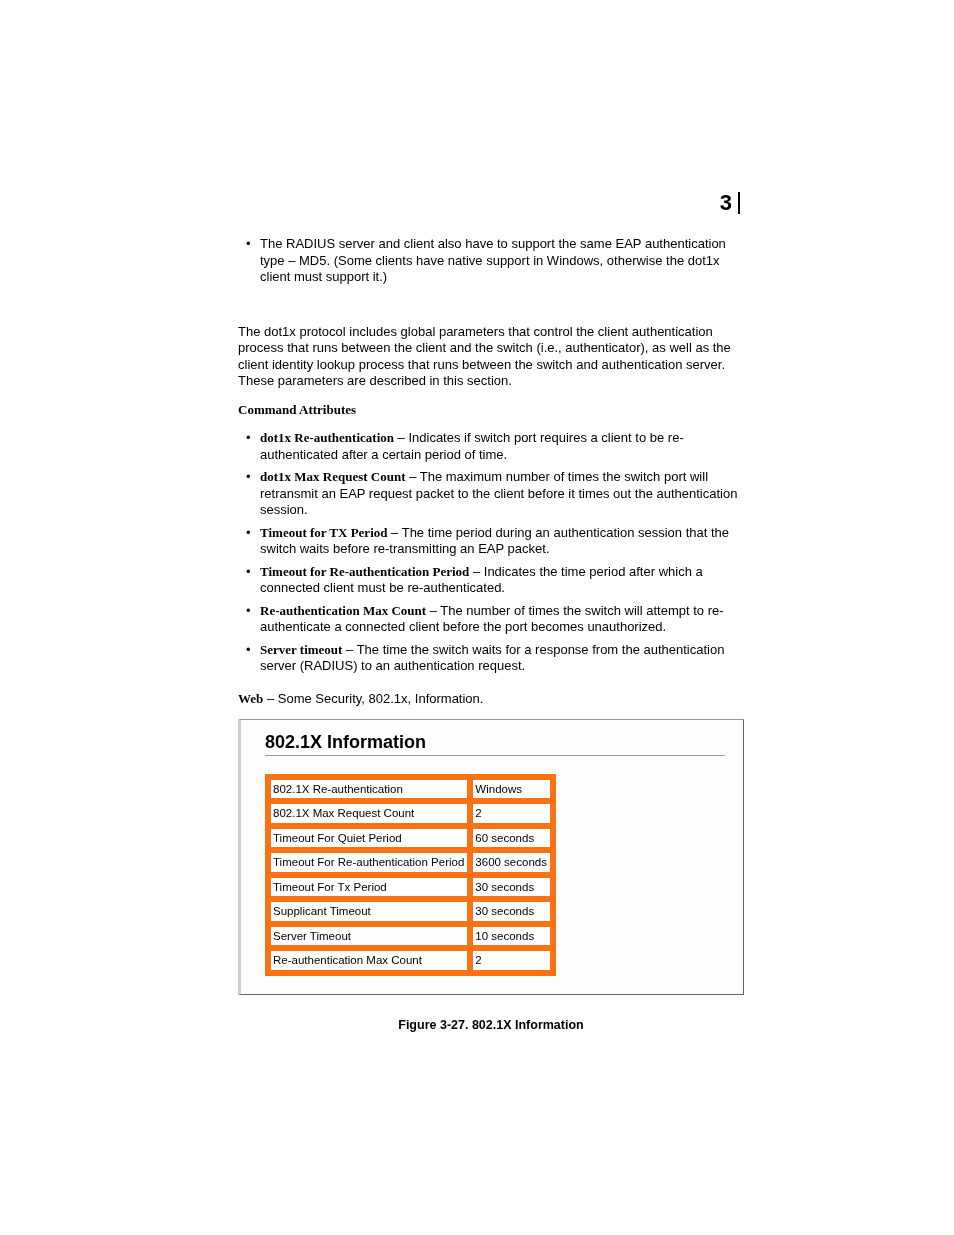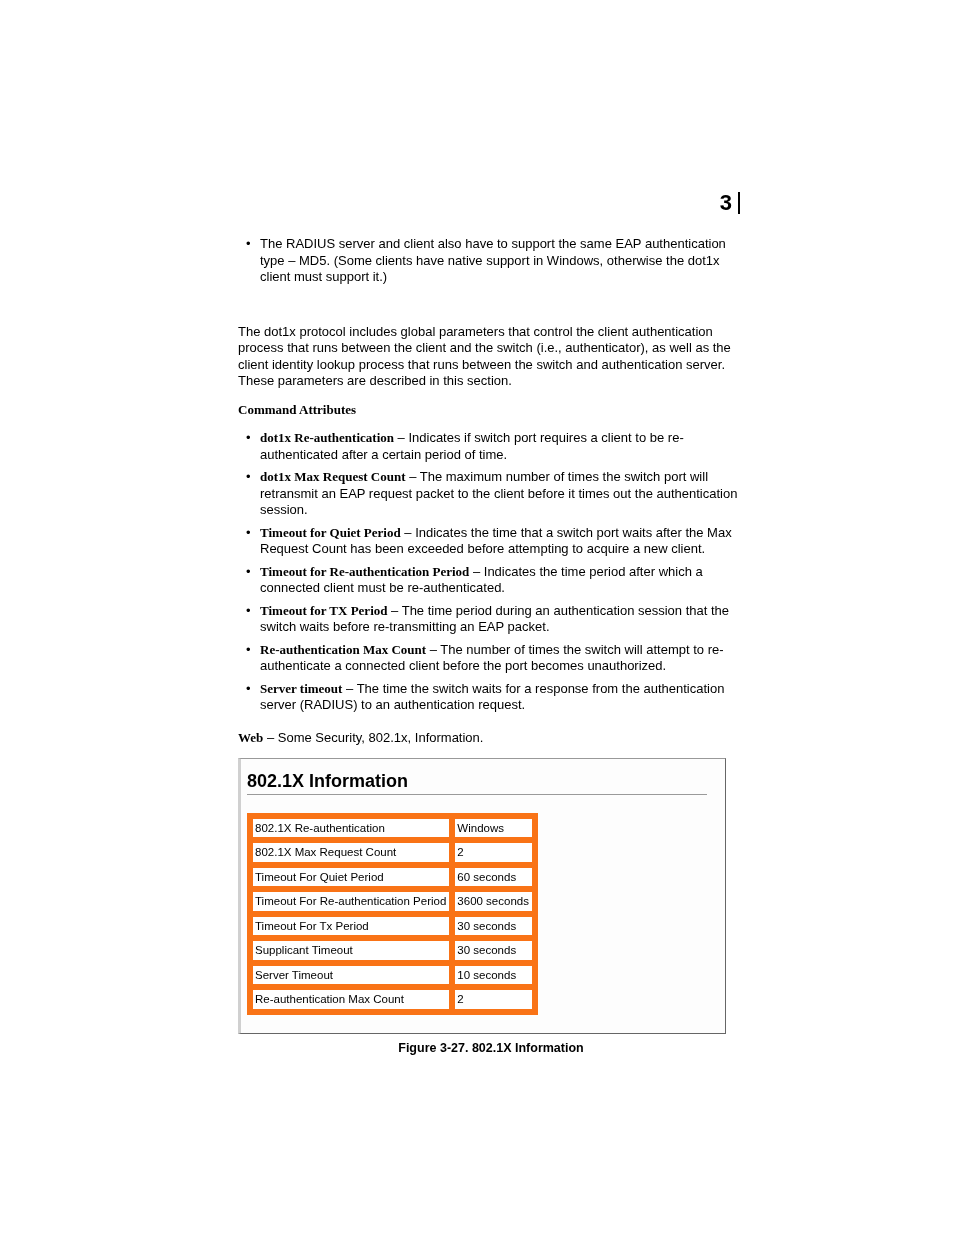--- a/index.html
+++ b/index.html
@@ -56,21 +56,21 @@
     font-weight: bold;
     font-family: Liberation Serif, serif;
   }
   .screenshot {
     border: 1px solid #999;
     border-right-color: #666;
     border-bottom-color: #666;
     border-left-width: 3px;
     border-left-color: #d0d0d0;
     margin-top: 10px;
-    padding: 14px 18px 18px 6px;
+    padding: 14px 18px 18px 24px;
     background: #fdfdfd;
     width: 460px;
   }
   .screenshot-title {
     font-family: Arial, Helvetica, sans-serif;
     font-weight: bold;
     font-size: 18px;
     margin-bottom: 4px;
   }
   .screenshot-hr {
@@ -87,21 +87,21 @@
     border: 6px solid #f97316;
     padding: 1px 3px 1px 2px;
     white-space: nowrap;
     background: #fff;
     vertical-align: middle;
   }
   .figure-caption {
     text-align: center;
     font-weight: bold;
     font-size: 12.5px;
-    margin-top: 6px;
+    margin-top: 22px;
   }
 </style>
 </head>
 <body>
 
 <div class="page">
 
   <div class="chapter-number">3</div>
 
   <div class="content">
@@ -112,23 +112,22 @@
 
     <div style="height:22px;"></div>
 
     <p class="para">The dot1x protocol includes global parameters that control the client authentication process that runs between the client and the switch (i.e., authenticator), as well as the client identity lookup process that runs between the switch and authentication server. These parameters are described in this section.</p>
 
     <p class="para bold">Command Attributes</p>
 
     <ul>
       <li><span class="bold">dot1x Re-authentication</span><span> – Indicates if switch port requires a client to be re-authenticated after a certain period of time.</span></li>
       <li><span class="bold">dot1x Max Request Count</span><span> – The maximum number of times the switch port will retransmit an EAP request packet to the client before it times out the authentication session.</span></li>
-      <li><span class="bold">Timeout for Quiet Period</span><span> – Indicates the time that a switch port waits after the Max Request Count has been exceeded before attempting to acquire a new client.</span></li>
+      <li><span class="bold">Timeout for TX Period</span><span> – The time period during an authentication session that the switch waits before re-transmitting an EAP packet.</span></li>
       <li><span class="bold">Timeout for Re-authentication Period</span><span> – Indicates the time period after which a connected client must be re-authenticated.</span></li>
-      <li><span class="bold">Timeout for TX Period</span><span> – The time period during an authentication session that the switch waits before re-transmitting an EAP packet.</span></li>
       <li><span class="bold">Re-authentication Max Count</span><span> – The number of times the switch will attempt to re-authenticate a connected client before the port becomes unauthorized.</span></li>
       <li><span class="bold">Server timeout</span><span> – The time the switch waits for a response from the authentication server (RADIUS) to an authentication request.</span></li>
     </ul>
 
     <p class="para"><span class="bold">Web</span><span> – Some Security, 802.1x, Information.</span></p>
 
     <div class="screenshot">
       <div class="screenshot-title">802.1X Information</div>
       <hr class="screenshot-hr">
       <table class="info">

